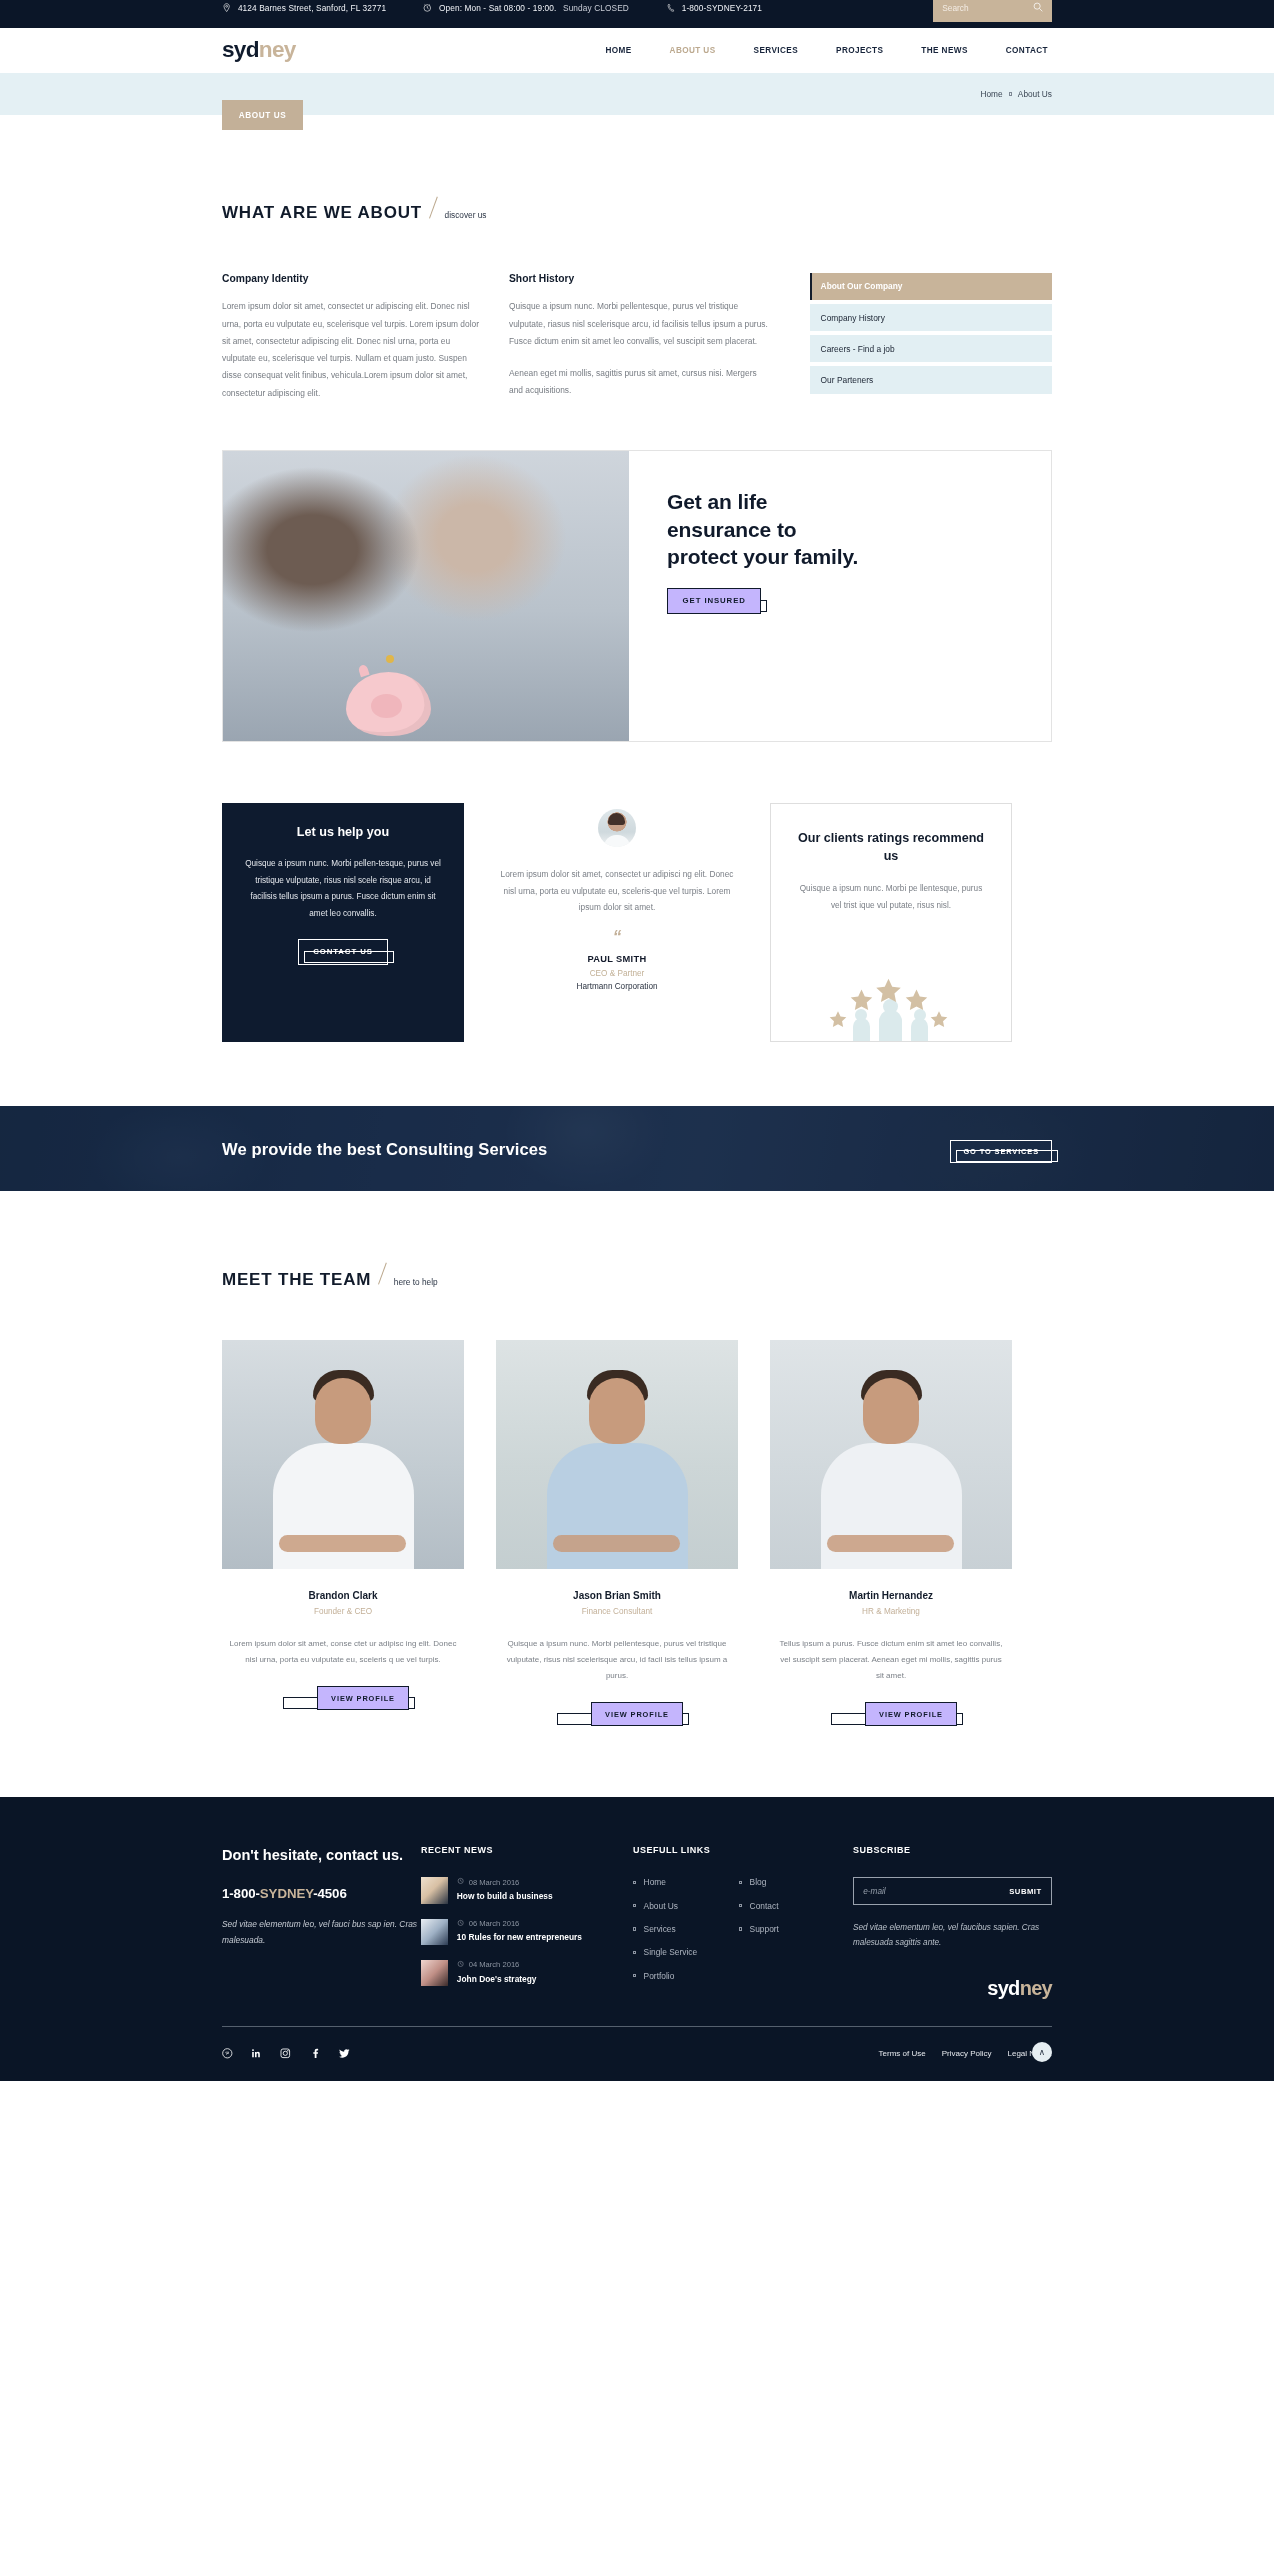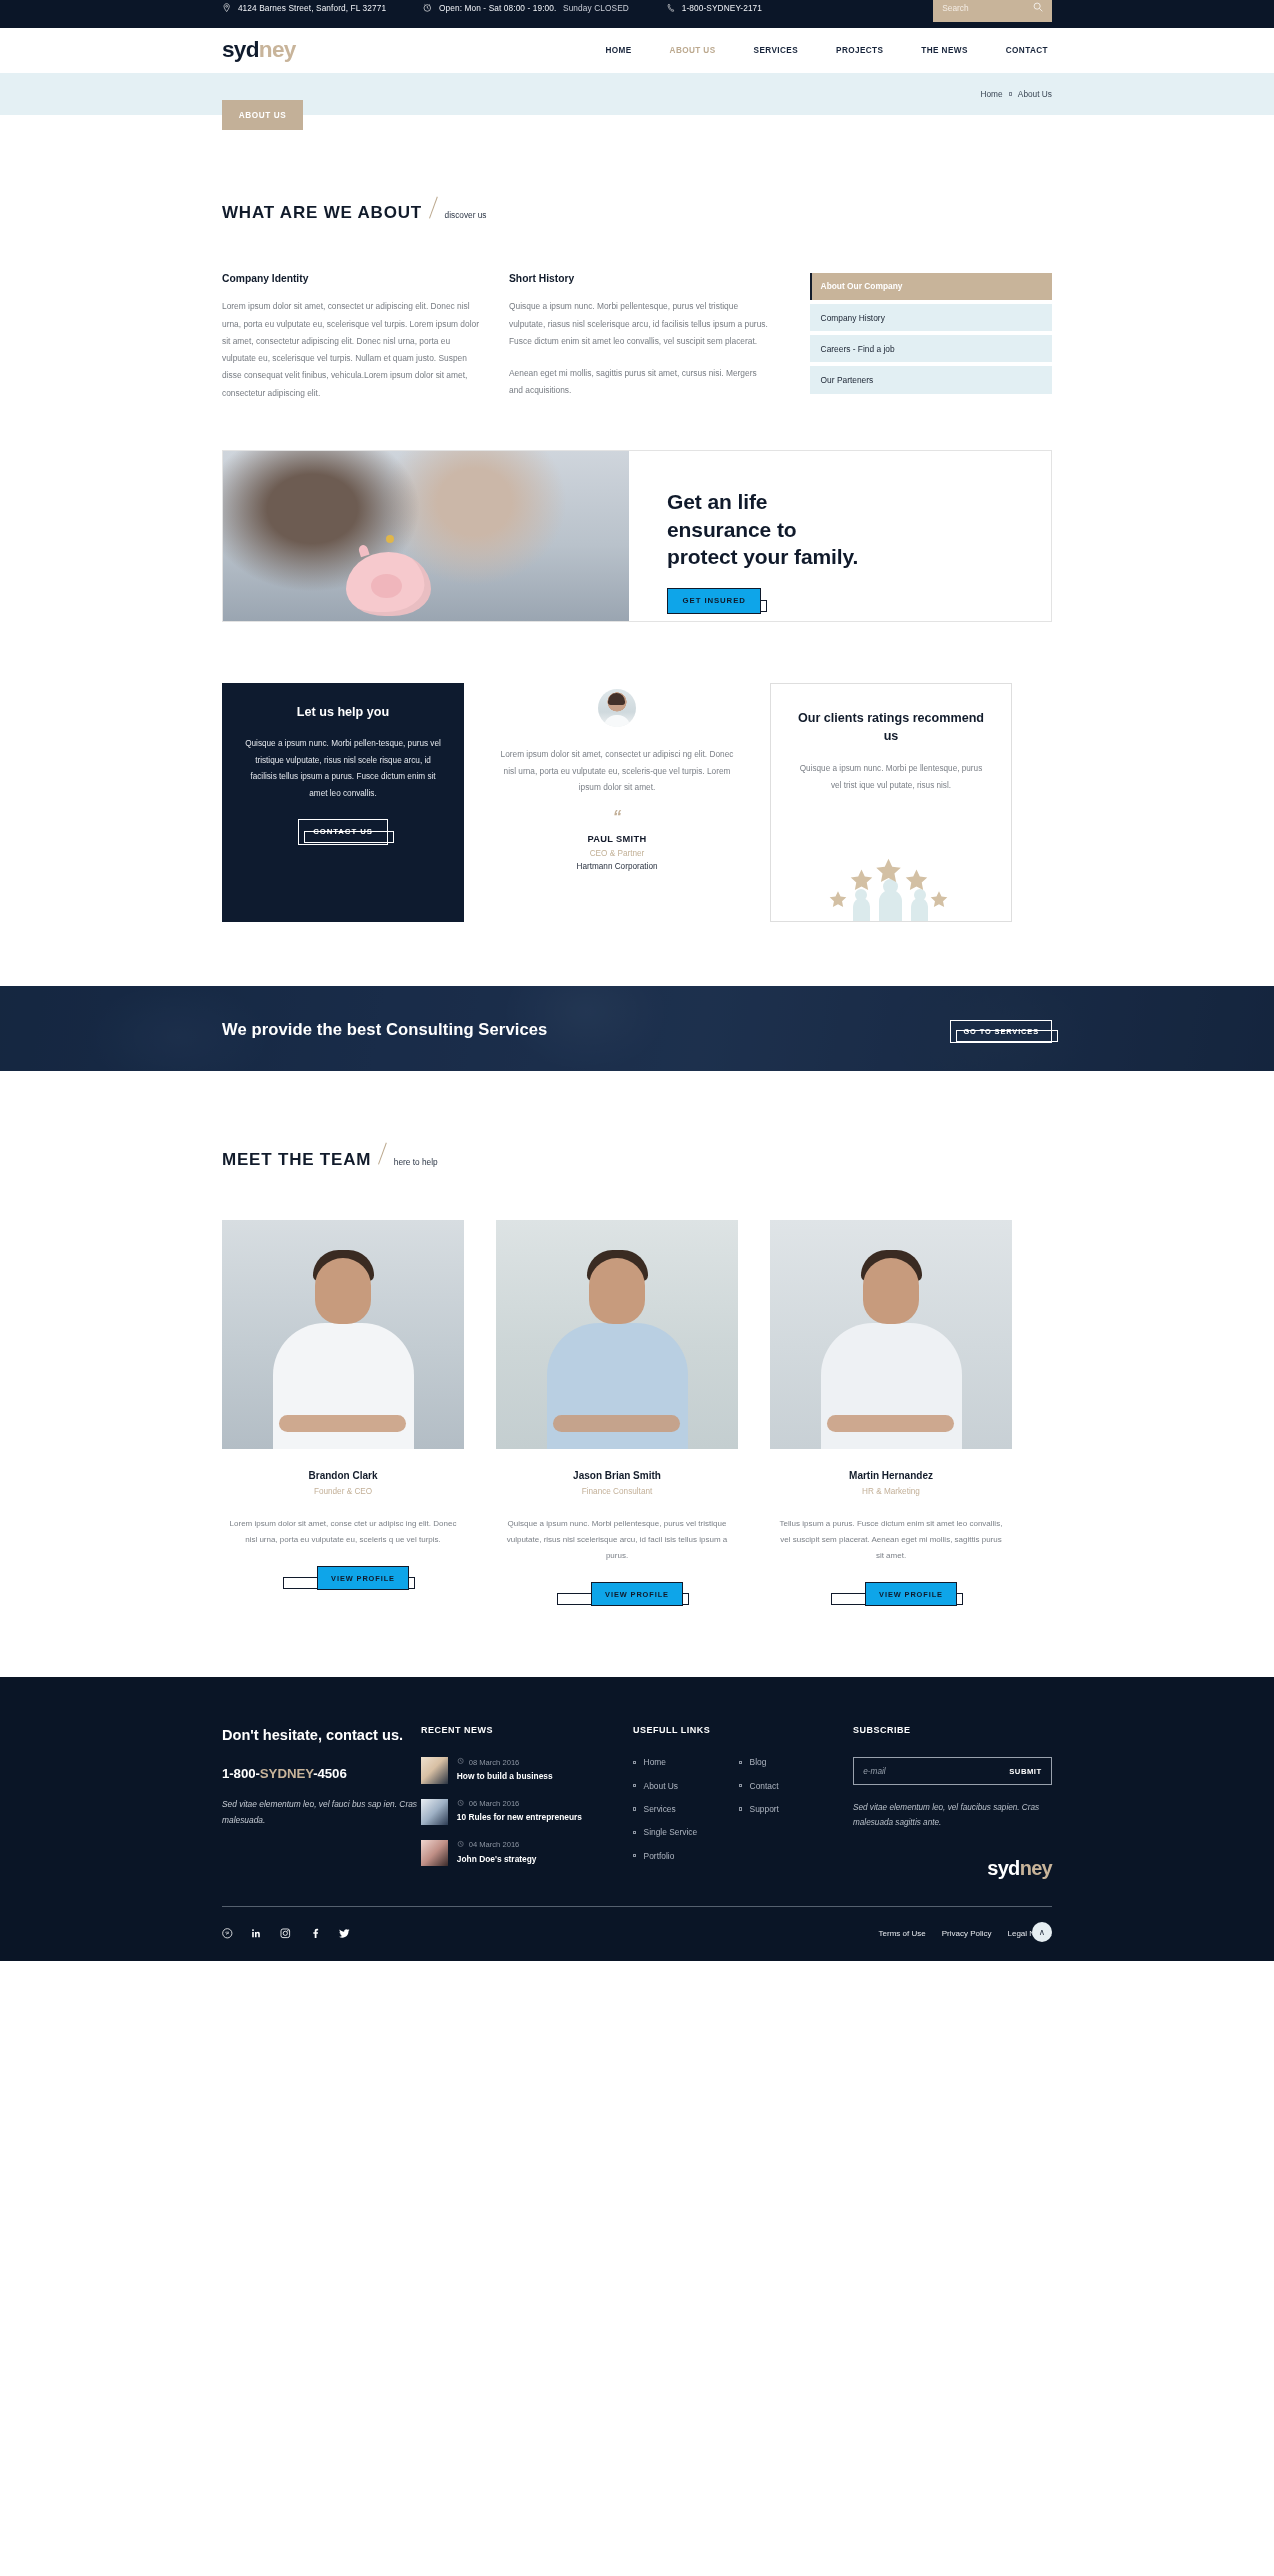--- a/index.html
+++ b/index.html
@@ -89,21 +89,21 @@
     display: block; background: #e2eff3; color: #1b2433; text-decoration: none;
     font-size: 8.4px; padding: 8.6px 10.6px; margin-bottom: 4px;
   }
   .linklist a.cur {
     background: #c8b49a; color: #fff; font-weight: 700; border-left: 2px solid #141d2c;
     padding-left: 8.6px;
   }
 
   
   .feature {
-    margin-top: 48px; border: 0.7px solid #e3e3e3; display: flex; height: 172px; background: #fff;
+    margin-top: 48px; border: 0.7px solid #e3e3e3; display: flex; height: 292px; background: #fff;
   }
   .feat-img {
     width: 406px; flex: none; position: relative; overflow: hidden;
     background: linear-gradient(160deg,#c6ccd4 0%,#aab3bd 40%,#8d98a5 100%);
   }
   .feat-img .ph-bg { position: absolute; inset: 0; background:
      radial-gradient(ellipse 173px 133px at 22% 34%, #6d5c52 0%, #6d5c52 26%, transparent 62%),
      radial-gradient(ellipse 153px 139px at 62% 30%, #cbb7a8 0%, #cbb7a8 24%, transparent 60%),
      linear-gradient(180deg,#cfd5dc 0%,#b9c2cb 55%,#9aa5b1 100%);
   }
@@ -126,21 +126,21 @@
   .feat-body { flex: 1; padding: 37px 0 0 38px; }
   .feat-body h2 {
     font-size: 21px; line-height: 1.32; font-weight: 700; color: #101a2b; max-width: 192px;
     letter-spacing: -0.1px;
   }
   
   .obtn {
     position: relative; display: inline-block; margin-top: 22.6px;
   }
   .obtn .face {
-    position: relative; z-index: 2; background: #0ea5e9; border: 1.3px solid #101a2b;
+    position: relative; z-index: 2; background: #c4b5fd; border: 1.3px solid #101a2b;
     padding: 7.3px 14.6px; font-size: 7.8px; font-weight: 700; letter-spacing: 0.9px;
     color: #101a2b; text-transform: uppercase; white-space: nowrap;
   }
   .obtn .shadow {
     position: absolute; left: 6px; top: 6px; right: -6px; bottom: -6px;
     border: 1.3px solid #101a2b; z-index: 1;
   }
   .obtn.light .face { background: transparent; border-color: #fff; color: #fff; }
   .obtn.light .shadow { border-color: #fff; }
 

